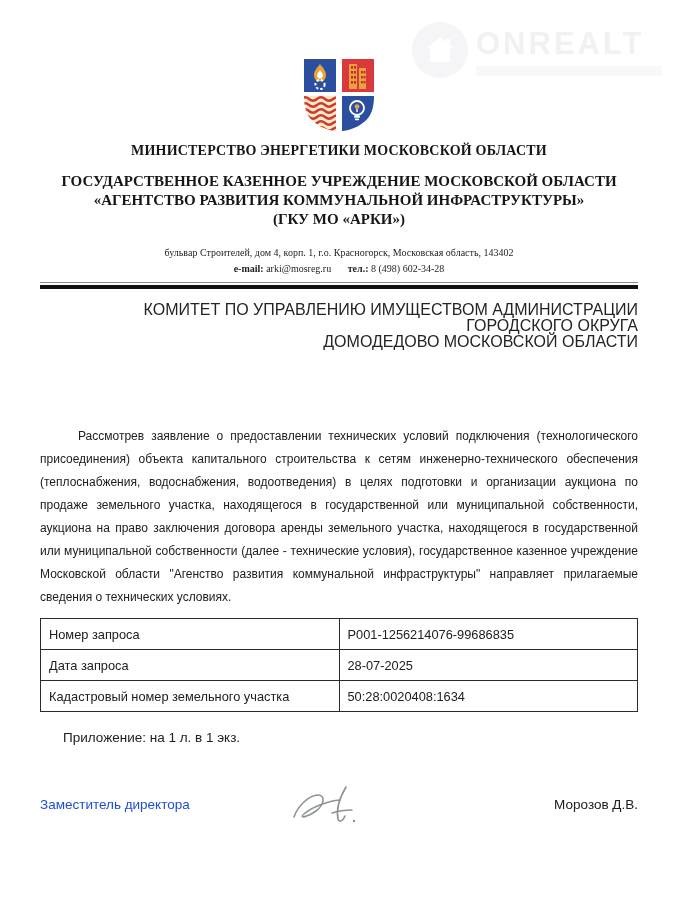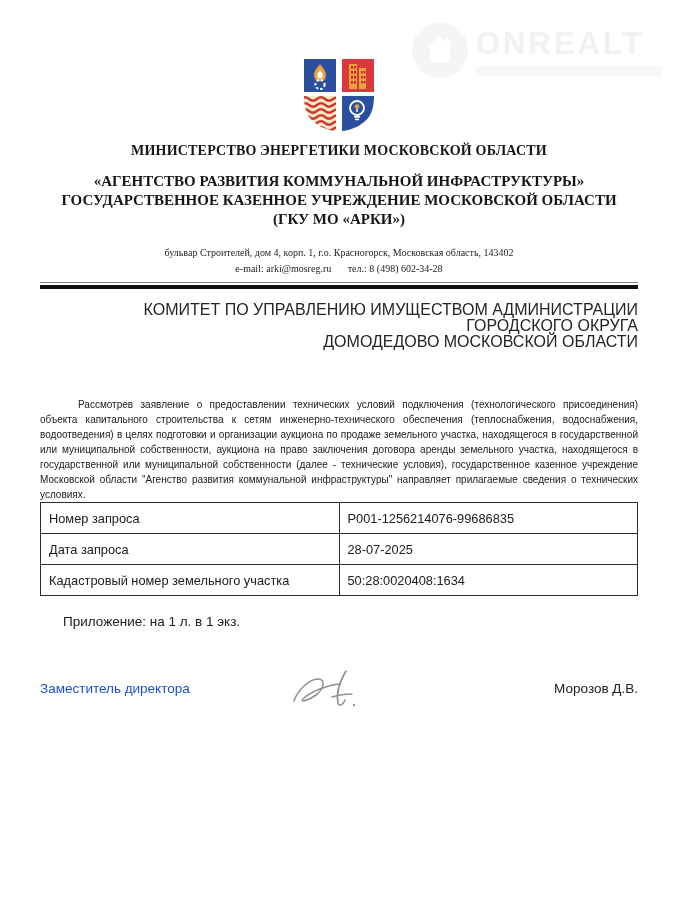--- a/index.html
+++ b/index.html
@@ -17,36 +17,36 @@
   .wm-brand { font-weight:bold; font-size:31px; letter-spacing:3px; color:#f1f1f4; line-height:1; }
   .wm-sub { width:186px; height:10px; margin-top:7px; background:#f8f8fa; }
 
   
   .emblem { margin:50px auto 0; width:72px; height:72px; display:flex; justify-content:center; }
 
   
   .ministry { margin-top:13px; text-align:center; font-weight:bold; font-size:14px; letter-spacing:.2px; color:#161616; }
   .orgblock { margin-top:13px; text-align:center; font-weight:bold; font-size:15px; line-height:19px; color:#161616; }
   .contactblock { margin-top:16px; text-align:center; font-size:10px; line-height:15.5px; color:#1d1d1d; }
-  .contactblock .b { font-weight:normal; }
+  .contactblock .b { font-weight:bold; }
   .gap1 { display:inline-block; width:14px; }
   .gap2 { display:inline-block; width:18px; }
   .rule { margin-top:6px; height:2px; border-top:1px solid #8a8a8a; border-bottom:4px solid #101010; }
 
   
   .recipient { margin-top:13px; text-align:right; font-size:16px; line-height:16px; color:#242424; }
 
   
   .bodytext {
-    margin:47px 0 0; text-align:justify; text-indent:38px;
-    font-size:10px; line-height:15px; color:#202020;
+    margin:75px 0 0; text-align:justify; text-indent:38px;
+    font-size:12px; line-height:23px; color:#202020;
   }
 
   
-  table.info { width:100%; border-collapse:collapse; }
+  table.info { margin-top:9px; width:100%; border-collapse:collapse; }
   table.info td { border:1px solid #2b2b2b; height:26px; font-size:12.8px; color:#202020; padding:2px 8px; }
   table.info td.lbl { width:50%; }
 
   
   .attachment { margin-top:18px; padding-left:23px; font-size:13.5px; color:#202020; }
   .sigrow { position:relative; margin-top:36px; height:52px; }
   .sigpos { position:absolute; left:0; top:16px; font-size:13.5px; color:#1d4ed8; }
   .signame { position:absolute; right:0; top:16px; font-size:13.5px; color:#202020; }
   .sigscribble { position:absolute; left:248px; top:0; }
 </style>
@@ -113,22 +113,22 @@
       <circle cx="54" cy="50" r="7" fill="none" stroke="#ffffff" stroke-width="1.8"></circle>
       <circle cx="54" cy="48.6" r="2.4" fill="#e8a33d"></circle>
       <path d="M54 51 v3" stroke="#ffffff" stroke-width="1.4"></path>
       <rect x="51" y="57.6" width="6" height="2.2" rx="1" fill="#ffffff"></rect>
       <rect x="51.8" y="60.4" width="4.4" height="1.8" rx="0.9" fill="#ffffff"></rect>
     </svg>
   </div>
 
   <div class="ministry serif">МИНИСТЕРСТВО ЭНЕРГЕТИКИ МОСКОВСКОЙ ОБЛАСТИ</div>
   <div class="orgblock serif">
+    <div>ГОСУДАРСТВЕННОЕ КАЗЕННОЕ УЧРЕЖДЕНИЕ МОСКОВСКОЙ ОБЛАСТИ</div>
     <div>«АГЕНТСТВО РАЗВИТИЯ КОММУНАЛЬНОЙ ИНФРАСТРУКТУРЫ»</div>
-    <div>ГОСУДАРСТВЕННОЕ КАЗЕННОЕ УЧРЕЖДЕНИЕ МОСКОВСКОЙ ОБЛАСТИ</div>
     <div>(ГКУ МО «АРКИ»)</div>
   </div>
 
   <div class="contactblock serif">
     <div>бульвар Строителей, дом 4, корп. 1, г.о. Красногорск, Московская область, 143402</div>
     <div>
       <span class="b">e-mail:</span>
       <span>arki@mosreg.ru</span><span class="gap1"></span>
       <span class="b">тел.:</span>
       <span>8 (498) 602-34-28</span>

